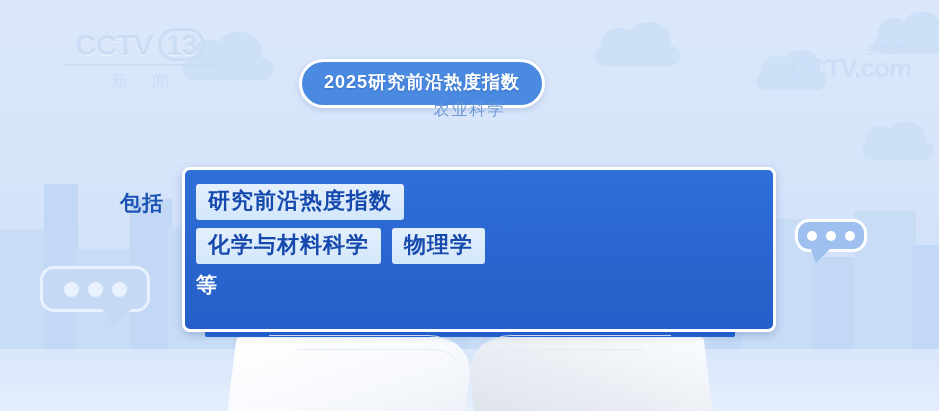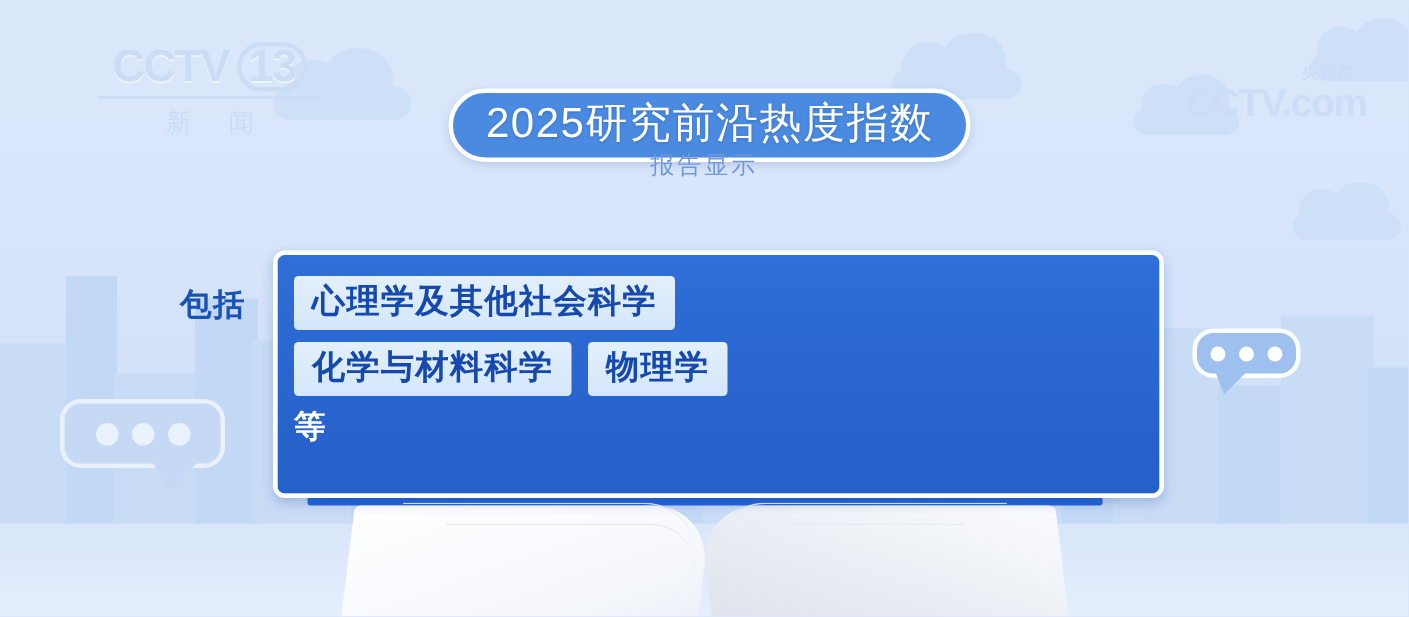--- a/index.html
+++ b/index.html
@@ -102,21 +102,21 @@
   
   .title-pill{
     position:absolute;left:299px;top:59px;
     padding:4px 22px 7px;
     background:#4a8ae0;
     border:3px solid #ffffff;
     border-radius:999px;
     box-shadow:0 2px 6px rgba(40,80,150,.18);
   }
   .title-pill span{
-    display:block;color:#ffffff;font-size:28px;font-weight:normal;
+    display:block;color:#ffffff;font-size:18px;font-weight:bold;
     letter-spacing:1px;line-height:32px;white-space:nowrap;
     text-shadow:0 1px 2px rgba(30,70,140,.35);
   }
 
   .subtitle{
     position:absolute;left:0;right:0;top:100px;text-align:center;
     color:#6f9ad6;font-size:16px;letter-spacing:2px;
   }
 
   
@@ -258,31 +258,31 @@
       <div class="leafR" style="left:6px;width:200px;border-radius:40px 0 0 0;"></div>
       <div class="leafR" style="left:6px;width:170px;top:12px;border-radius:34px 0 0 0;"></div>
     </div>
   </div>
 
   <div class="title-pill">
     <span>2025研究前沿热度指数</span>
   </div>
 
   <div class="subtitle">
-    <span>报告显示</span>
+    <span>农业科学</span>
   </div>
 
 
   <div class="includes">包括</div>
 
   <div class="panel">
 
     <div class="prow">
       <div class="tag">
-        <span>心理学及其他社会科学</span>
+        <span>研究前沿热度指数</span>
       </div>
     </div>
 
     <div class="prow">
       <div class="tag">
         <span>化学与材料科学</span>
       </div>
       <div class="tag">
         <span>物理学</span>
       </div>

